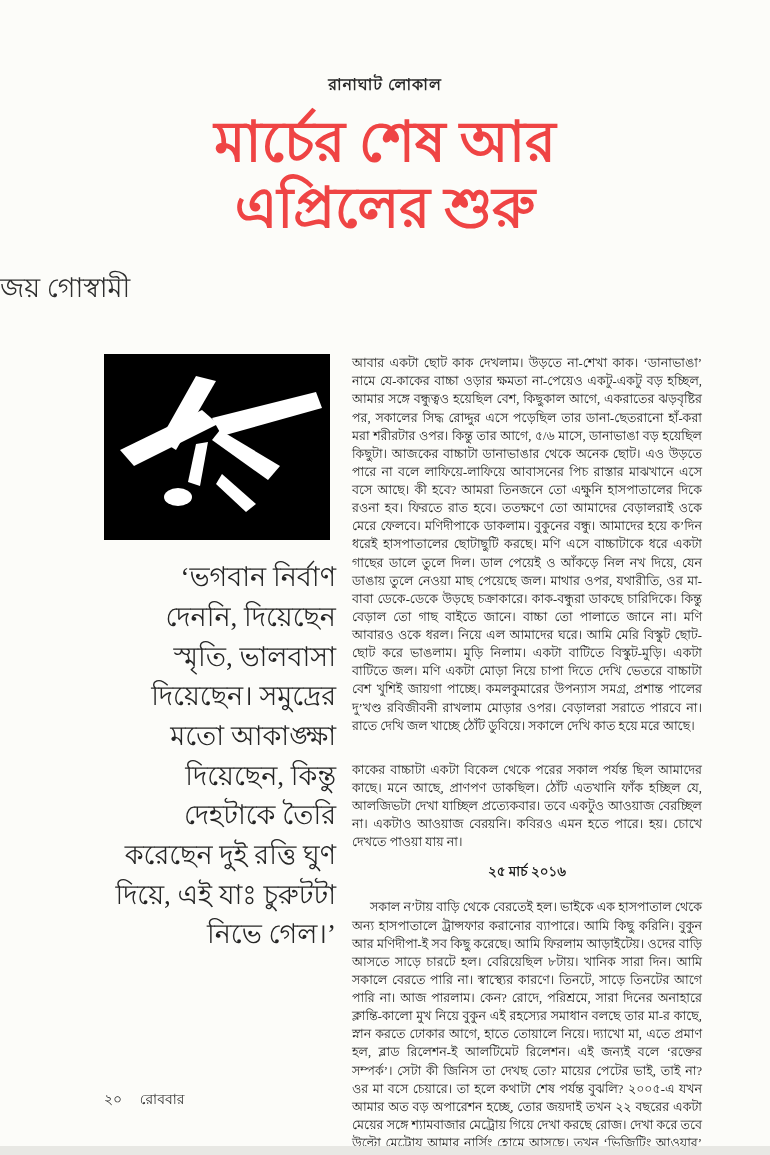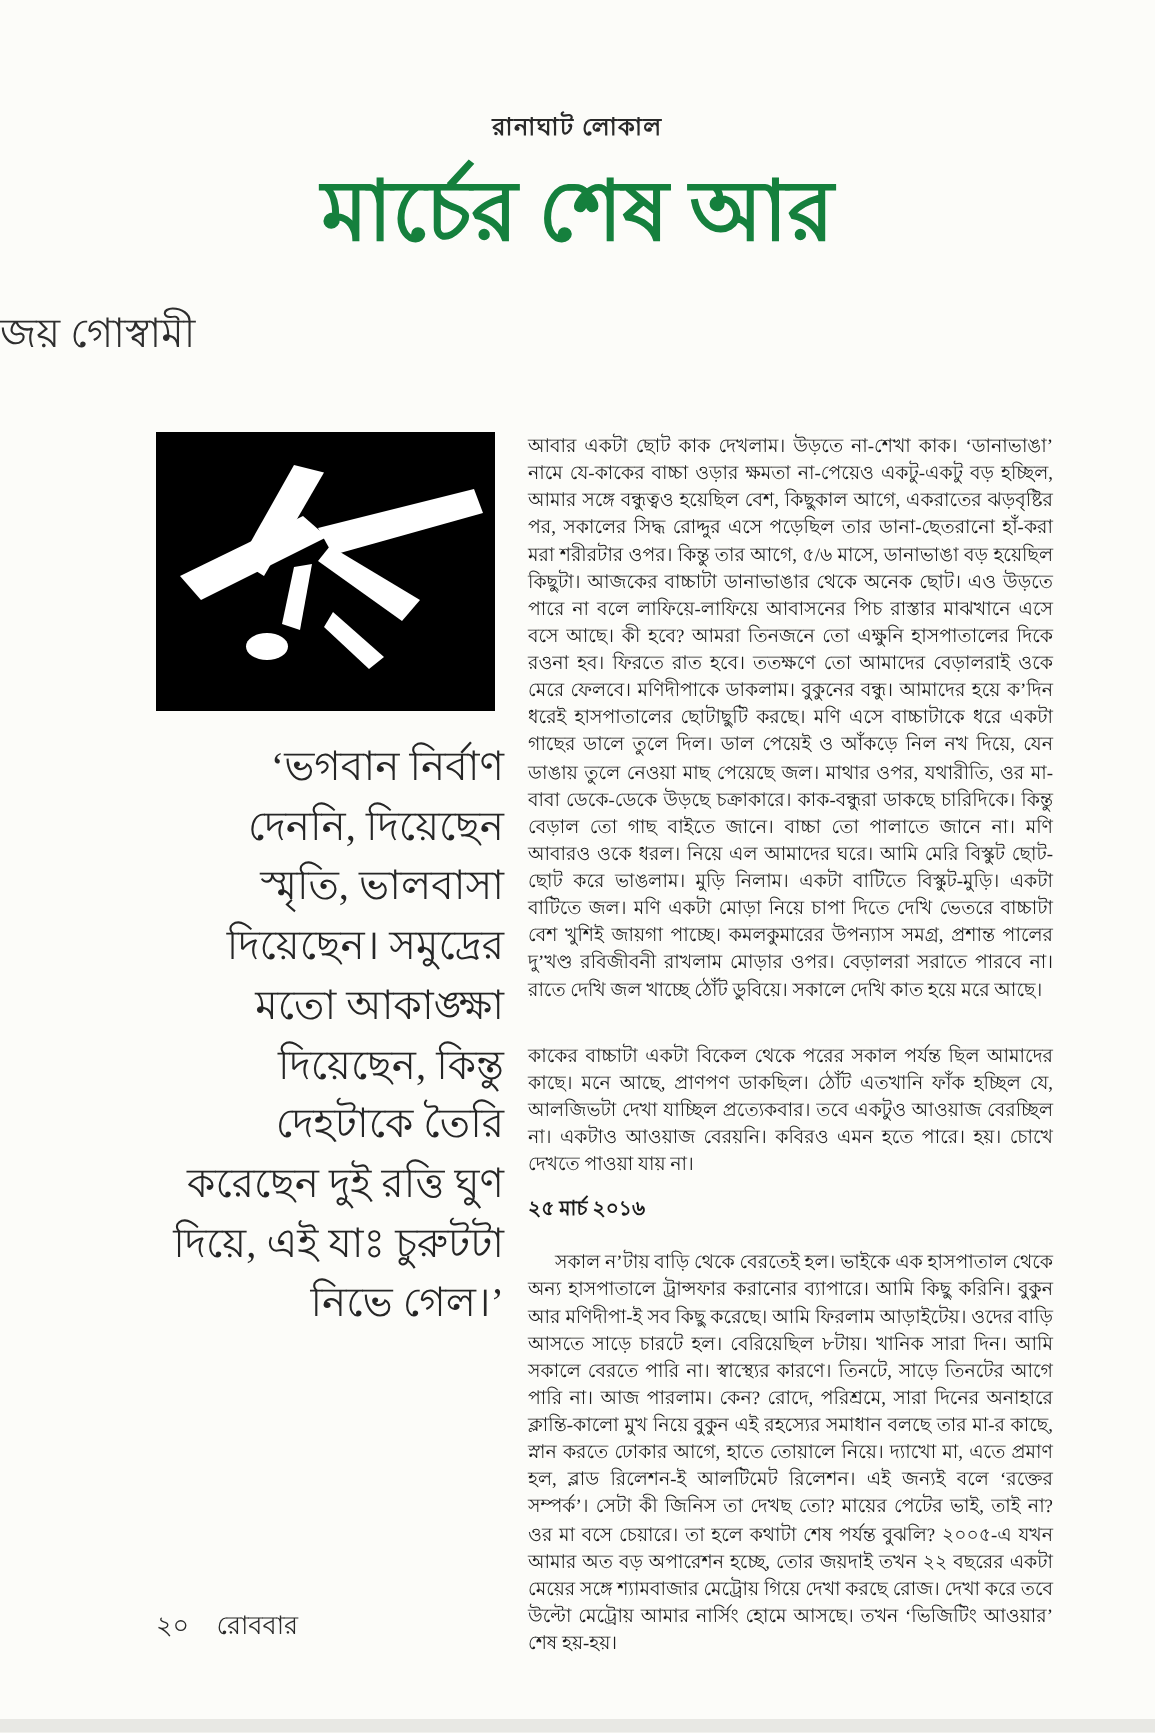--- a/index.html
+++ b/index.html
@@ -20,21 +20,21 @@
     letter-spacing:1px;
     padding-top:72px;
     color:#2a2a2a;
   }
   .title{
     text-align:center;
     font-weight:bold;
     font-size:56px;
     line-height:1.18;
     margin-top:10px;
-    color:#15803d;
+    color:#ef4444;
   }
   .author{
     font-size:27px;
     margin-top:26px;
     color:#2e2e2e;
   }
   .content{
     display:flex;
     margin:42px 68px 0 104px;
     gap:16px;
@@ -61,43 +61,44 @@
   }
   .body-text p{
     margin:0 0 0 0;
     font-size:12.6px;
     line-height:1.44;
     text-align:justify;
   }
   .body-text p + p{margin-top:26px;}
   .body-text p.indent{text-indent:18px;}
   .date-line{
-    text-align:left;
+    text-align:center;
     font-size:13.5px;
     font-weight:bold;
     margin:10px 0 14px 0;
   }
   .footer{
     position:absolute;
     left:104px;
-    bottom:48px;
-    font-size:17px;
+    bottom:34px;
+    font-size:14px;
     color:#2a2a2a;
   }
   .footer .page-num{margin-right:14px;}
 </style>
 </head>
 <body>
 
 <div class="page">
 
   <div class="kicker">রানাঘাট লোকাল</div>
 
   <div class="title">
     <div>মার্চের শেষ আর</div>
+    <div>এপ্রিলের শুরু</div>
   </div>
 
   <div class="author">জয় গোস্বামী</div>
 
   <div class="content">
 
     <div class="left-col">
       <svg class="artwork" viewBox="0 0 226 186" xmlns="http://www.w3.org/2000/svg">
         <rect x="0" y="0" width="226" height="186" fill="#000000"></rect>
         <polygon points="92,22 112,27 72,96 56,86" fill="#ffffff"></polygon>

